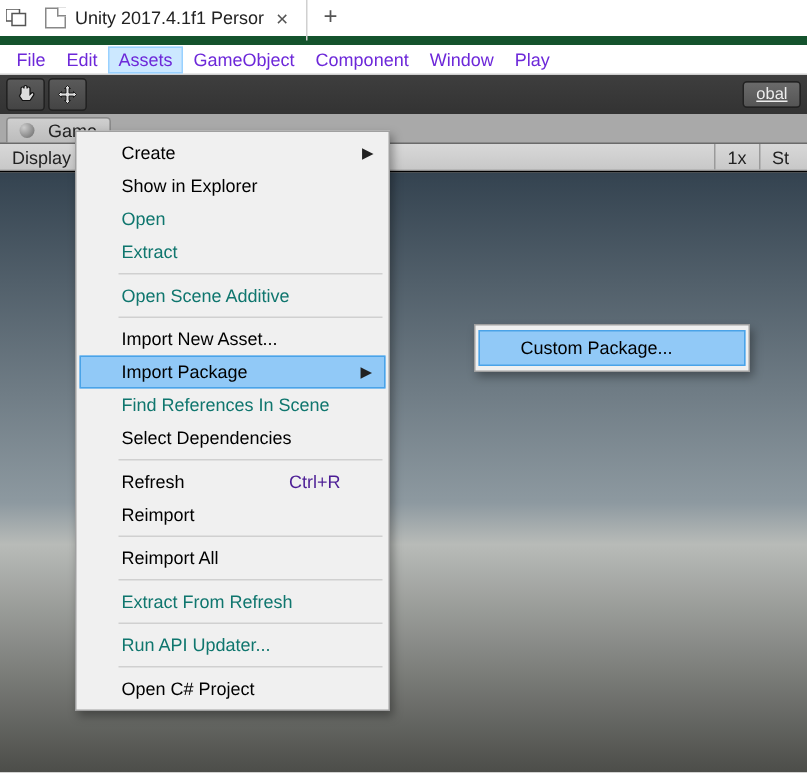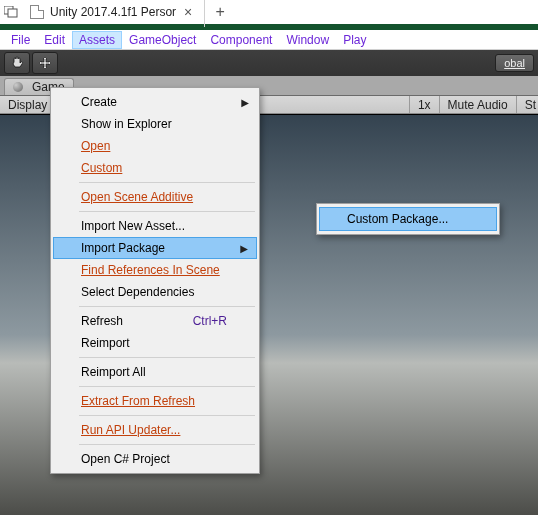--- a/index.html
+++ b/index.html
@@ -36,28 +36,28 @@
   .secbar .cell { padding:0 8px; border-right:1px solid #9a9a9a; height:100%; display:flex; align-items:center; }
   .secbar .spacer { flex:1; }
   .secbar .rt { border-left:1px solid #9a9a9a; border-right:none; }
 
   
   .viewport { position:absolute; left:0; right:0; top:114px; bottom:0; background:linear-gradient(#344350 0%, #8d99a0 55%, #b8bbb8 62%, #4c4d49 100%); border-top:1px solid #000; }
 
   
   .menu { position:absolute; background:#f0f0f0; border:1px solid #a0a0a0; box-shadow:2px 3px 6px rgba(0,0,0,0.35); padding:3px 2px; }
   .menu .mrow { display:flex; align-items:center; height:22px; padding:0 30px 0 28px; color:#000; white-space:nowrap; position:relative; cursor:default; }
-  .menu .mrow.disabled { color:#c2410c;text-decoration:underline; }
+  .menu .mrow.disabled { color:#0f766e; }
   .menu .mrow.highlight { background:#91c9f7; border:1px solid #4aa3e8; padding:0 29px 0 27px; height:22px; }
   .menu .mrow .shortcut { position:absolute; right:30px; color:#4c1d95; }
   .menu .mrow .arrow { position:absolute; right:8px; font-size:10px; color:#222; }
   .menu .sep { height:1px; background:#d0d0d0; margin:3px 2px 3px 26px; }
 
   .menu.main { left:50px; top:50px; width:210px;margin-top:37px; }
-  .menu.sub  { left:316px; top:203px; width:184px; }
+  .menu.sub  { left:316px; top:216px; width:184px; }
   .menu.sub .mrow.highlight { height:24px; }
 </style>
 </head>
 <body>
 
 <div class="titlebar">
   <div class="sys-icon">
     <svg width="14" height="12" viewBox="0 0 14 12">
         <rect x="0" y="0" width="9" height="8" fill="none" stroke="#555"></rect>
         <rect x="4" y="3" width="9" height="8" fill="#fff" stroke="#555"></rect>
@@ -103,43 +103,40 @@
 </div>
 
 <div class="secbar">
   <div class="cell">
       <span>Display 1</span>
     </div>
   <div class="spacer"></div>
   <div class="cell rt">
       <span>1x</span>
     </div>
-  <div class="cell rt">
-      <span>Mute Audio</span>
-    </div>
-  <div class="cell rt" style="border-right:none;padding-right:2px">
+  <div class="cell rt" style="border-right:none;padding-right:12px">
       <span>St</span>
     </div>
 </div>
 
 <div class="viewport"></div>
 
 <div class="menu main" id="assets-menu">
     <div class="mrow">
       <span>Create</span>
       <span class="arrow">▶</span>
     </div>
     <div class="mrow">
       <span>Show in Explorer</span>
     </div>
     <div class="mrow disabled">
       <span>Open</span>
     </div>
     <div class="mrow disabled">
-      <span>Custom</span>
+      <span>Extract</span>
     </div>
     <div class="sep"></div>
     <div class="mrow disabled">
       <span>Open Scene Additive</span>
     </div>
     <div class="sep"></div>
     <div class="mrow">
       <span>Import New Asset...</span>
     </div>
     <div class="mrow highlight">

